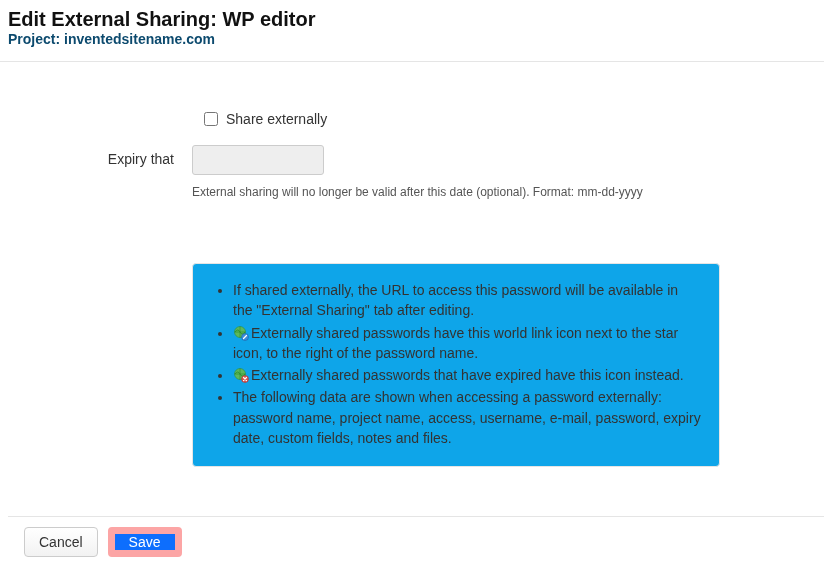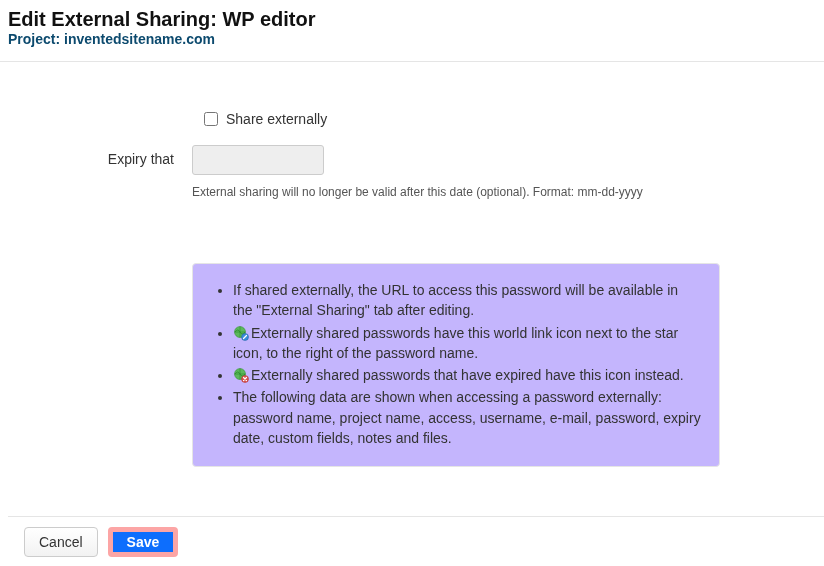--- a/index.html
+++ b/index.html
@@ -84,21 +84,21 @@
     .input-sm { width: 132px; }
     .input-lg { width: 386px; }
     .help-text {
       font-size: 12px;
       color: #555;
       margin-top: 10px;
     }
     .section-gap { height: 28px; }
     .section-gap-sm { height: 10px; }
     .info-box {
-      background: #c4b5fd;
+      background: #0ea5e9;
       border: 1px solid #e5e5e5;
       border-radius: 4px;
       padding: 16px 18px 16px 18px;
       margin-left: 176px;
       max-width: 528px;
       margin-top: 28px;
     }
     .info-box ul {
       list-style: disc;
       padding-left: 22px;
@@ -134,23 +134,23 @@
       padding: 0 14px;
       font-size: 14px;
       border-radius: 4px;
       cursor: pointer;
       border: 1px solid #ccc;
       background: linear-gradient(#fff, #f2f2f2);
       color: #333;
     }
     .btn-primary {
       background: #0d6efd;
-      border: 5px solid #fca5a5;
+      border: 7px solid #fca5a5;
       color: #fff;
-      font-weight: 700;
+      font-weight: 400;
     }
   </style>
 </head>
 <body>
 
 <div class="header">
   <h1>Edit External Sharing: WP editor</h1>
   <div class="project">Project: inventedsitename.com</div>
 </div>
 <div class="divider"></div>

